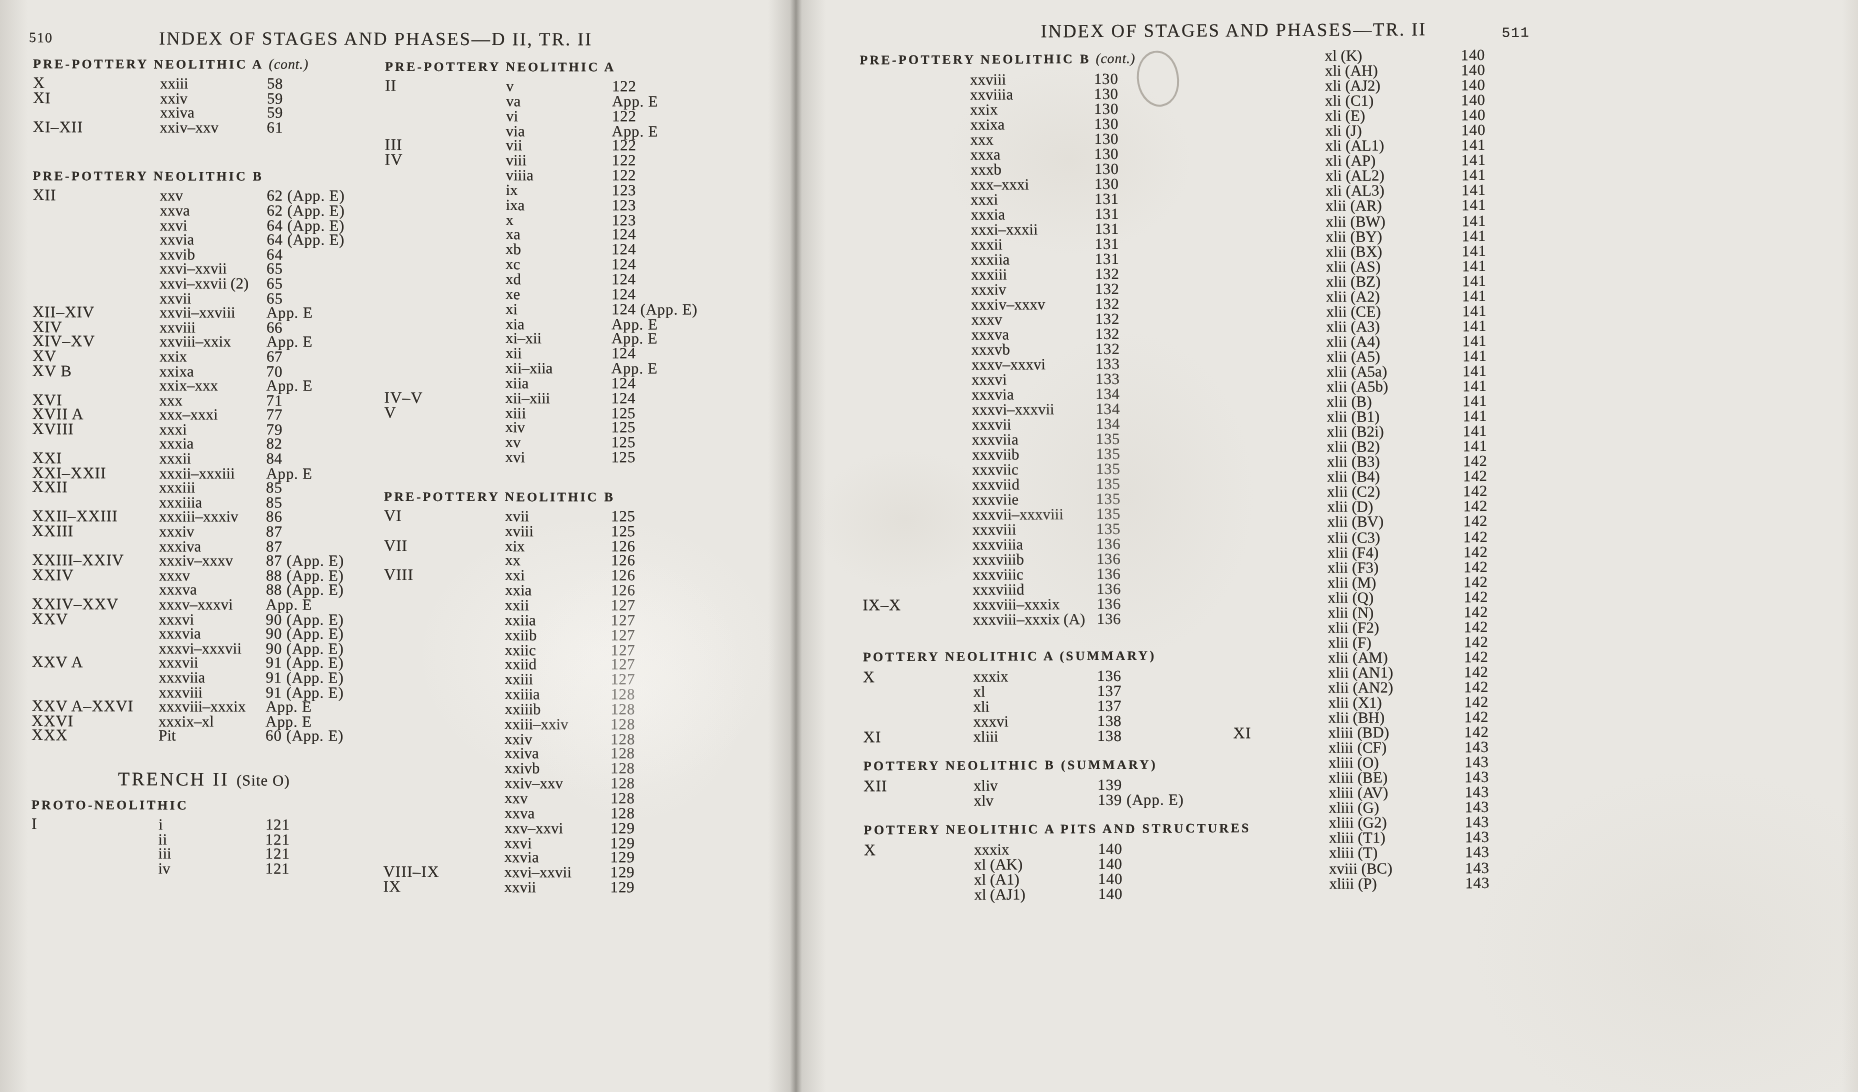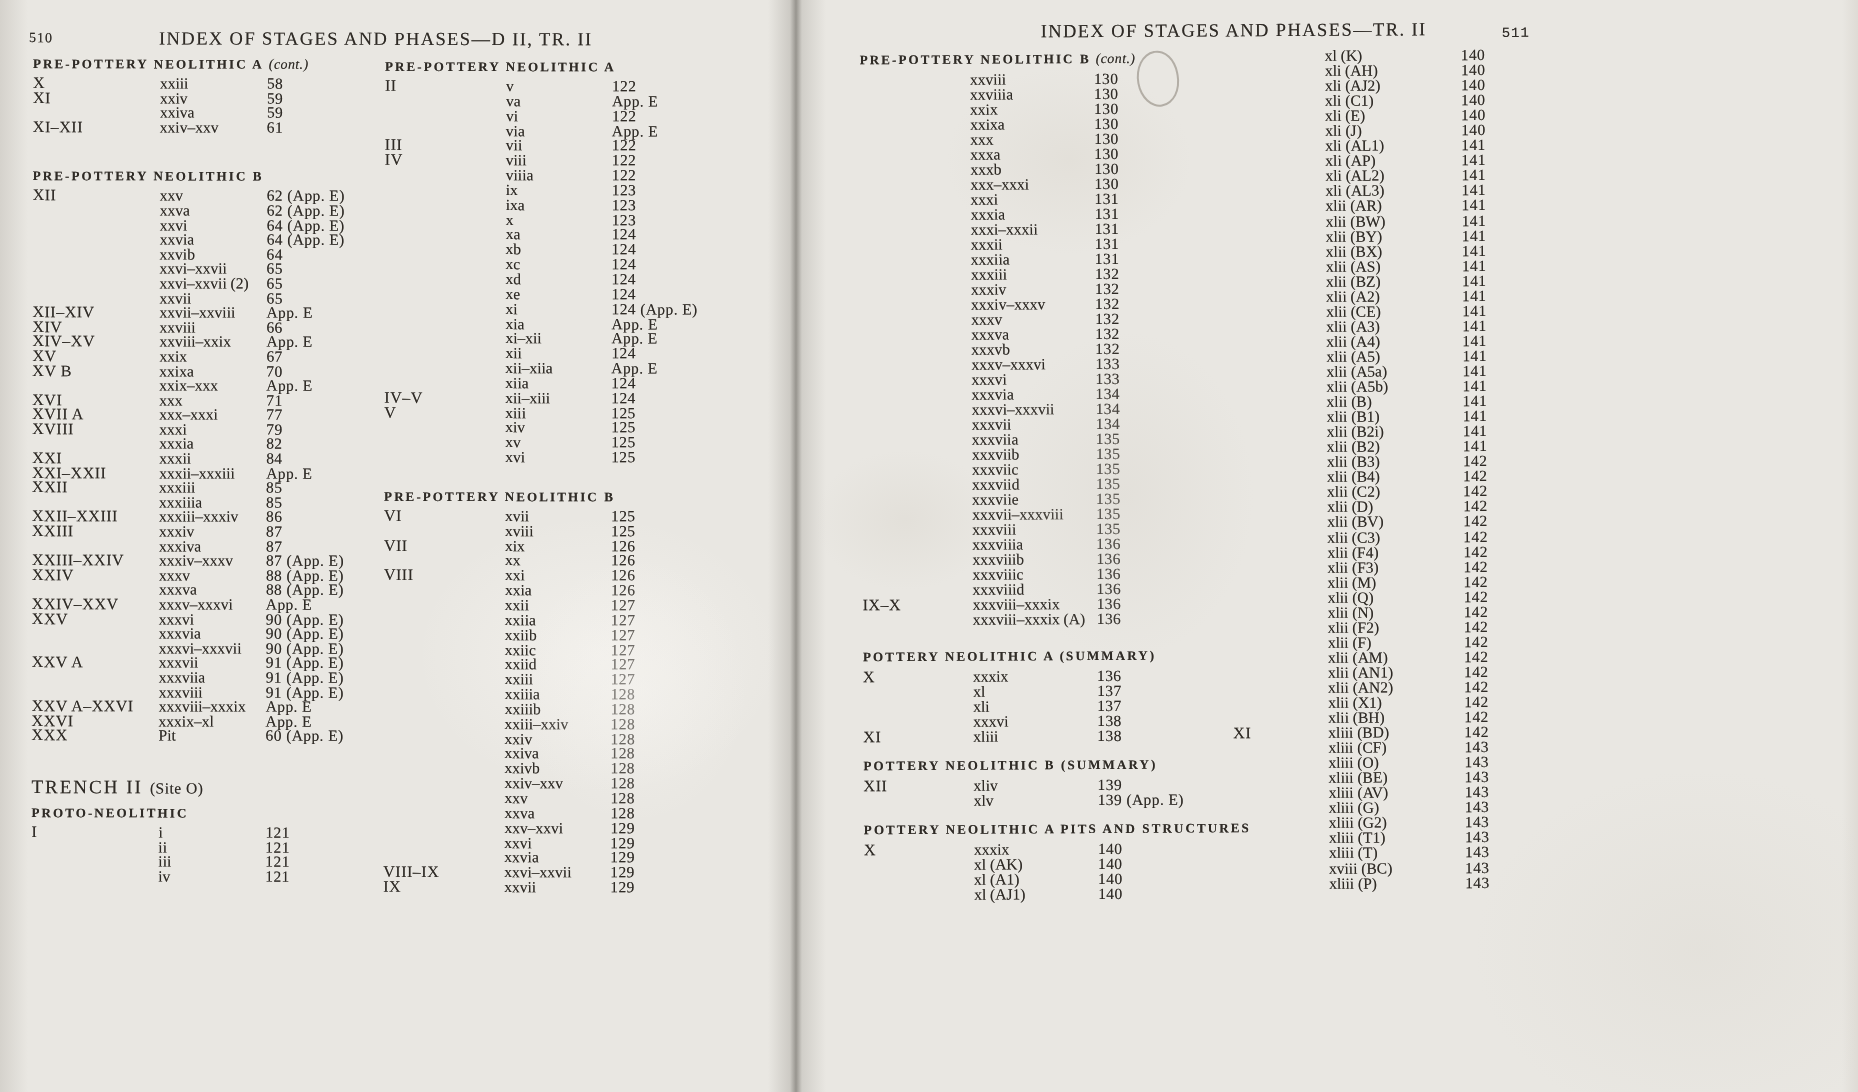--- a/index.html
+++ b/index.html
@@ -35,21 +35,21 @@
   .col-2{left:862px;top:50px;width:335px;--g1:110px;--g2:124px;line-height:15.0px;}
   .col-3{left:1232px;top:48px;width:330px;--g1:95px;--g2:136px;line-height:15.05px;}
 
   .stage{font-size:16px;letter-spacing:.5px;white-space:nowrap;}
   .phase{white-space:nowrap;}
   .pagenum{white-space:nowrap;letter-spacing:.4px;}
 
   .section{margin:0;}
   .section + .section{margin-top:24px;}
   .col-0 .section:nth-of-type(2){margin-top:34px;}
-  .col-0 .section:nth-of-type(3){margin-top:33px;}
+  .col-0 .section:nth-of-type(3){margin-top:25px;text-align:center;}
   .col-0 .section:nth-of-type(4){margin-top:6px;}
   .col-2 .section:nth-of-type(2){margin-top:22px;}
   .col-2 .section:nth-of-type(3){margin-top:14px;}
   .col-2 .section:nth-of-type(4){margin-top:14px;}
 
   .sec-head{white-space:nowrap;}
   .hd-small{font-size:13px;font-weight:700;letter-spacing:2.1px;line-height:16px;margin-bottom:4px;}
   .hd-large{font-size:19px;font-weight:400;letter-spacing:2px;line-height:22px;margin-bottom:4px;}
   .note-italic{font-style:italic;font-weight:400;letter-spacing:.4px;font-size:14px;margin-left:5px;}
   .note-roman{font-weight:400;letter-spacing:.5px;font-size:15.5px;margin-left:7px;}

